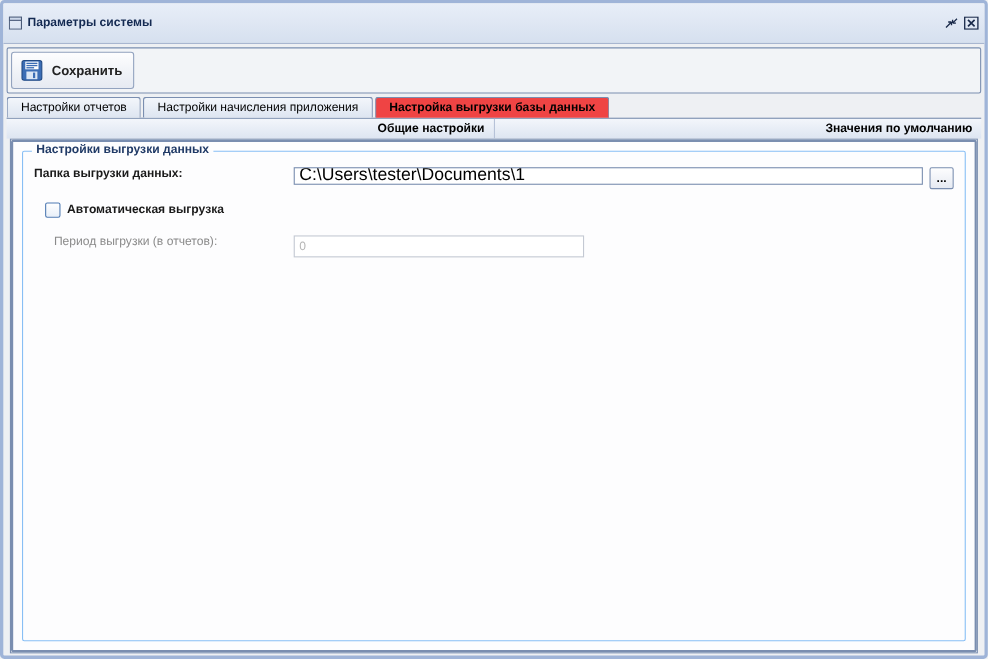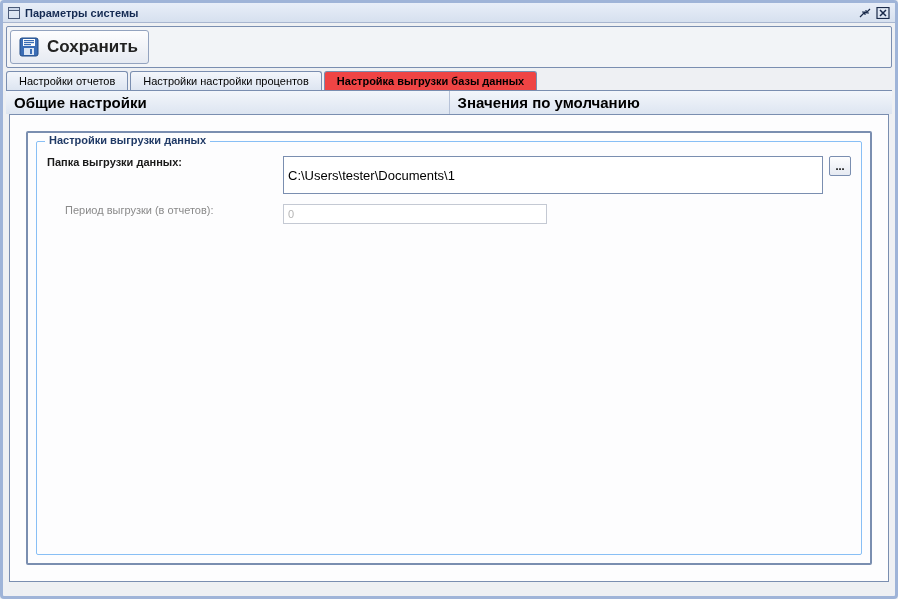--- a/index.html
+++ b/index.html
@@ -10,21 +10,21 @@
     font-family: Tahoma, Arial, sans-serif;
     font-size: 11px;
     color: #000;
     width: 898px;
     height: 599px;
     overflow: hidden;
     border: 3px solid #9fb4d8;
     border-radius: 4px;
   }
   .titlebar {
-    height: 20px;
+    height: 37px;
     background: linear-gradient(to bottom, #e8eef8, #d6e0ef);
     border-bottom: 1px solid #a8b6d0;
     display: flex;
     align-items: center;
     padding: 0 4px;
   }
   .titlebar .app-icon {
     width: 14px;
     height: 14px;
     margin-right: 4px;
@@ -62,21 +62,21 @@
     display: flex;
     align-items: center;
     gap: 6px;
     padding: 4px 10px 4px 6px;
     background: linear-gradient(to bottom, #fdfdfe, #e6eaf2);
     border: 1px solid #93a3bf;
     border-radius: 3px;
     cursor: pointer;
     font-weight: bold;
     color: #222;
-    font-size: 17px;
+    font-size: 12px;
   }
   .tb-icon {
     width: 24px;
     height: 24px;
     display: flex;
     align-items: center;
     justify-content: center;
   }
   .tabs-wrap {
     margin: 0 3px 3px 3px;
@@ -103,34 +103,34 @@
     font-weight: bold;
     z-index: 2;
   }
   .tabs-row2 {
     display: flex;
     border-top: 1px solid #7a8eb0;
     background: linear-gradient(to bottom,#f3f6fb,#dde5f1);
   }
   .tab2 {
     flex: 1;
-    text-align: left;
+    text-align: right;
     padding: 3px 8px;
     border-right: 1px solid #b6c2d8;
     cursor: pointer;
-    font-size: 15px;
+    font-size: 11px;
     font-weight: bold;
   }
   .tab2:last-child { border-right: none; }
   .content-outer {
     margin: 0 3px 17px 3px;
     border: 1px solid #7a8eb0;
     background: #fdfdfe;
     height: 468px;
-    padding: 16px;
+    padding: 0;
   }
   .content-inner {
     border: 2px solid #7a8eb0;
     height: 100%;
     padding: 8px;
     background: #fdfdfe;
     border-radius: 2px;
   }
   .groupbox {
     position: relative;
@@ -159,25 +159,25 @@
     color: #1a1a1a;
   }
   .form-label.dim {
     font-weight: normal;
     color: #8a8a8a;
     padding-left: 18px;
     width: 236px;
   }
   .text-input {
     flex: 1;
-    height: 38px;
+    height: 16px;
     border: 1px solid #7a8eb0;
     padding: 2px 4px;
     font-family: inherit;
-    font-size: 13px;
+    font-size: 16px;
     background: #fff;
   }
   .browse-btn {
     width: 22px;
     height: 20px;
     margin-left: 6px;
     border: 1px solid #7a8eb0;
     background: linear-gradient(to bottom,#fdfdfe,#e6eaf2);
     cursor: pointer;
     font-weight: bold;
@@ -256,39 +256,43 @@
         </svg>
       </span>
       <span>Сохранить</span>
     </div>
   </div>
 </div>
 
 <div class="tabs-wrap">
   <div class="tabs-row">
     <div class="tab">Настройки отчетов</div>
-    <div class="tab">Настройки настройки процентов</div>
+    <div class="tab">Настройки начисления приложения</div>
     <div class="tab active">Настройка выгрузки базы данных</div>
   </div>
   <div class="tabs-row2">
     <div class="tab2">Общие настройки</div>
     <div class="tab2">Значения по умолчанию</div>
   </div>
 
   <div class="content-outer">
     <div class="content-inner">
       <div class="groupbox">
         <div class="groupbox-legend">Настройки выгрузки данных</div>
 
         <div class="form-row">
           <div class="form-label">Папка выгрузки данных:</div>
           <input class="text-input" type="text" value="C:\Users\tester\Documents\1" style="">
           <div class="browse-btn">...</div>
         </div>
 
+        <div class="checkbox-row">
+          <div class="chk"></div>
+          <div class="chk-label">Автоматическая выгрузка</div>
+        </div>
 
         <div class="form-row">
           <div class="form-label dim">Период выгрузки (в отчетов):</div>
           <input class="small-input" type="text" value="0" style="">
         </div>
 
       </div>
     </div>
   </div>
 </div>

